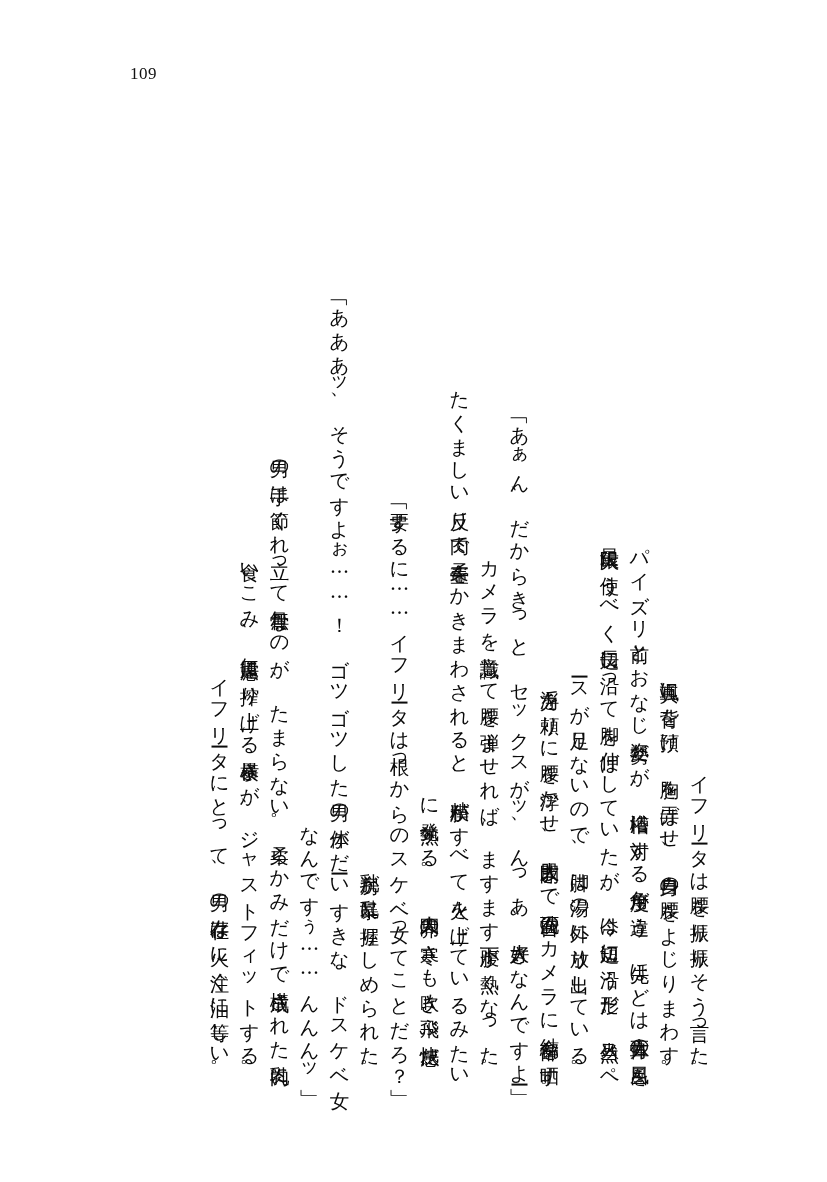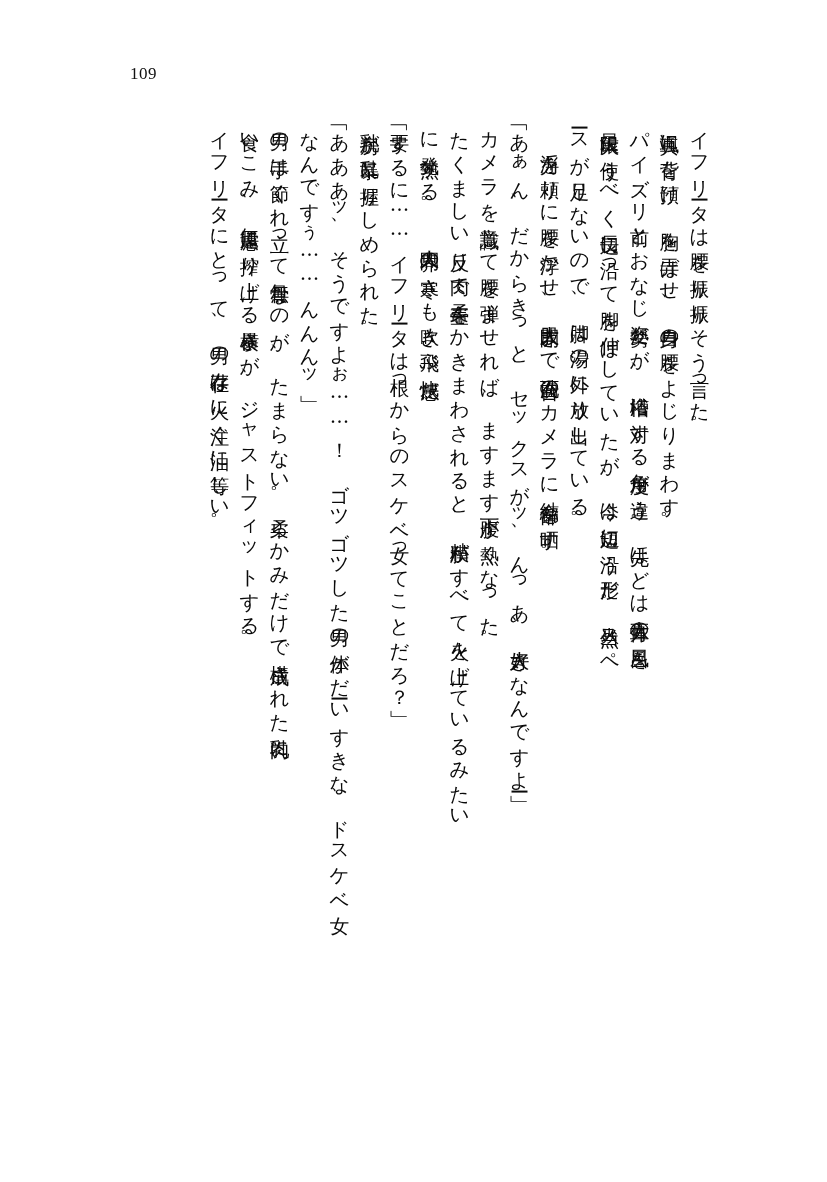--- a/index.html
+++ b/index.html
@@ -16,20 +16,21 @@
     overflow: hidden;
   }
 
   .page {
     position: absolute;
     left: 0;
     top: 0;
     width: 827px;
     height: 1024px;
     background: #ffffff;
+    text-align: right;
   }
 
   .page-number {
     position: absolute;
     left: 130px;
     top: 64px;
     font-size: 17px;
     letter-spacing: 0.5px;
     color: #111111;
     font-family: "Liberation Serif", "DejaVu Serif", serif;

